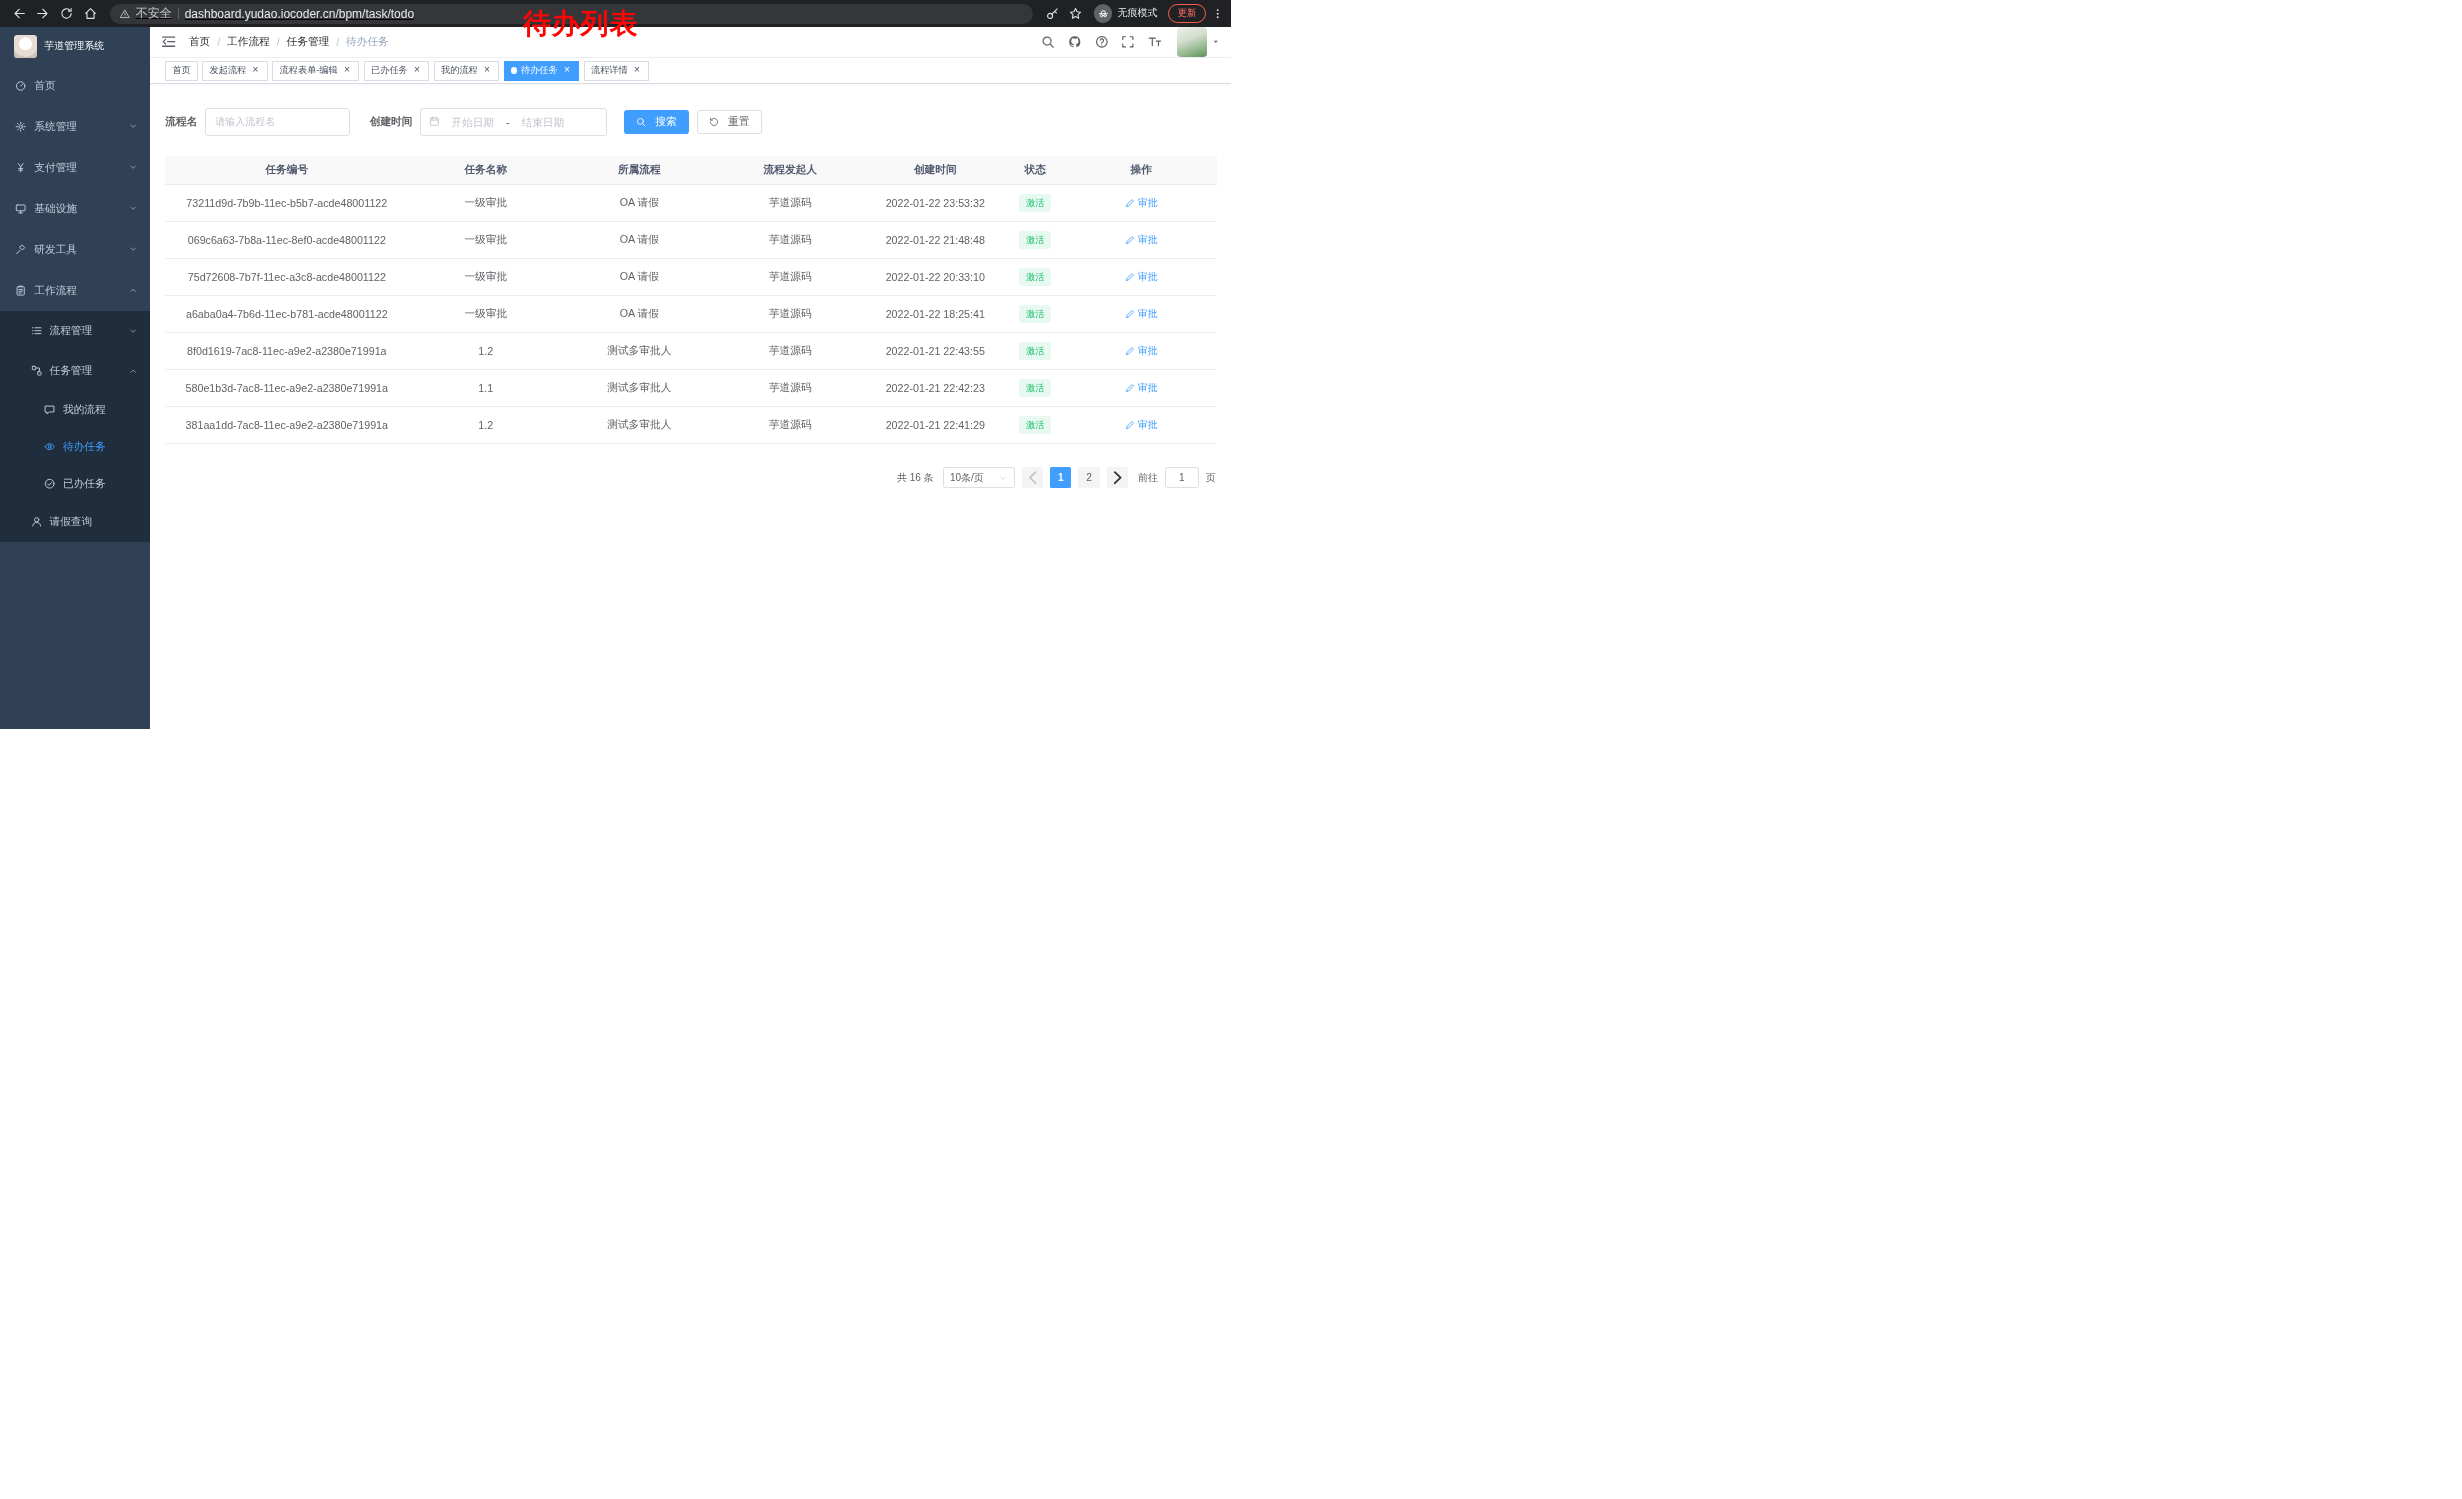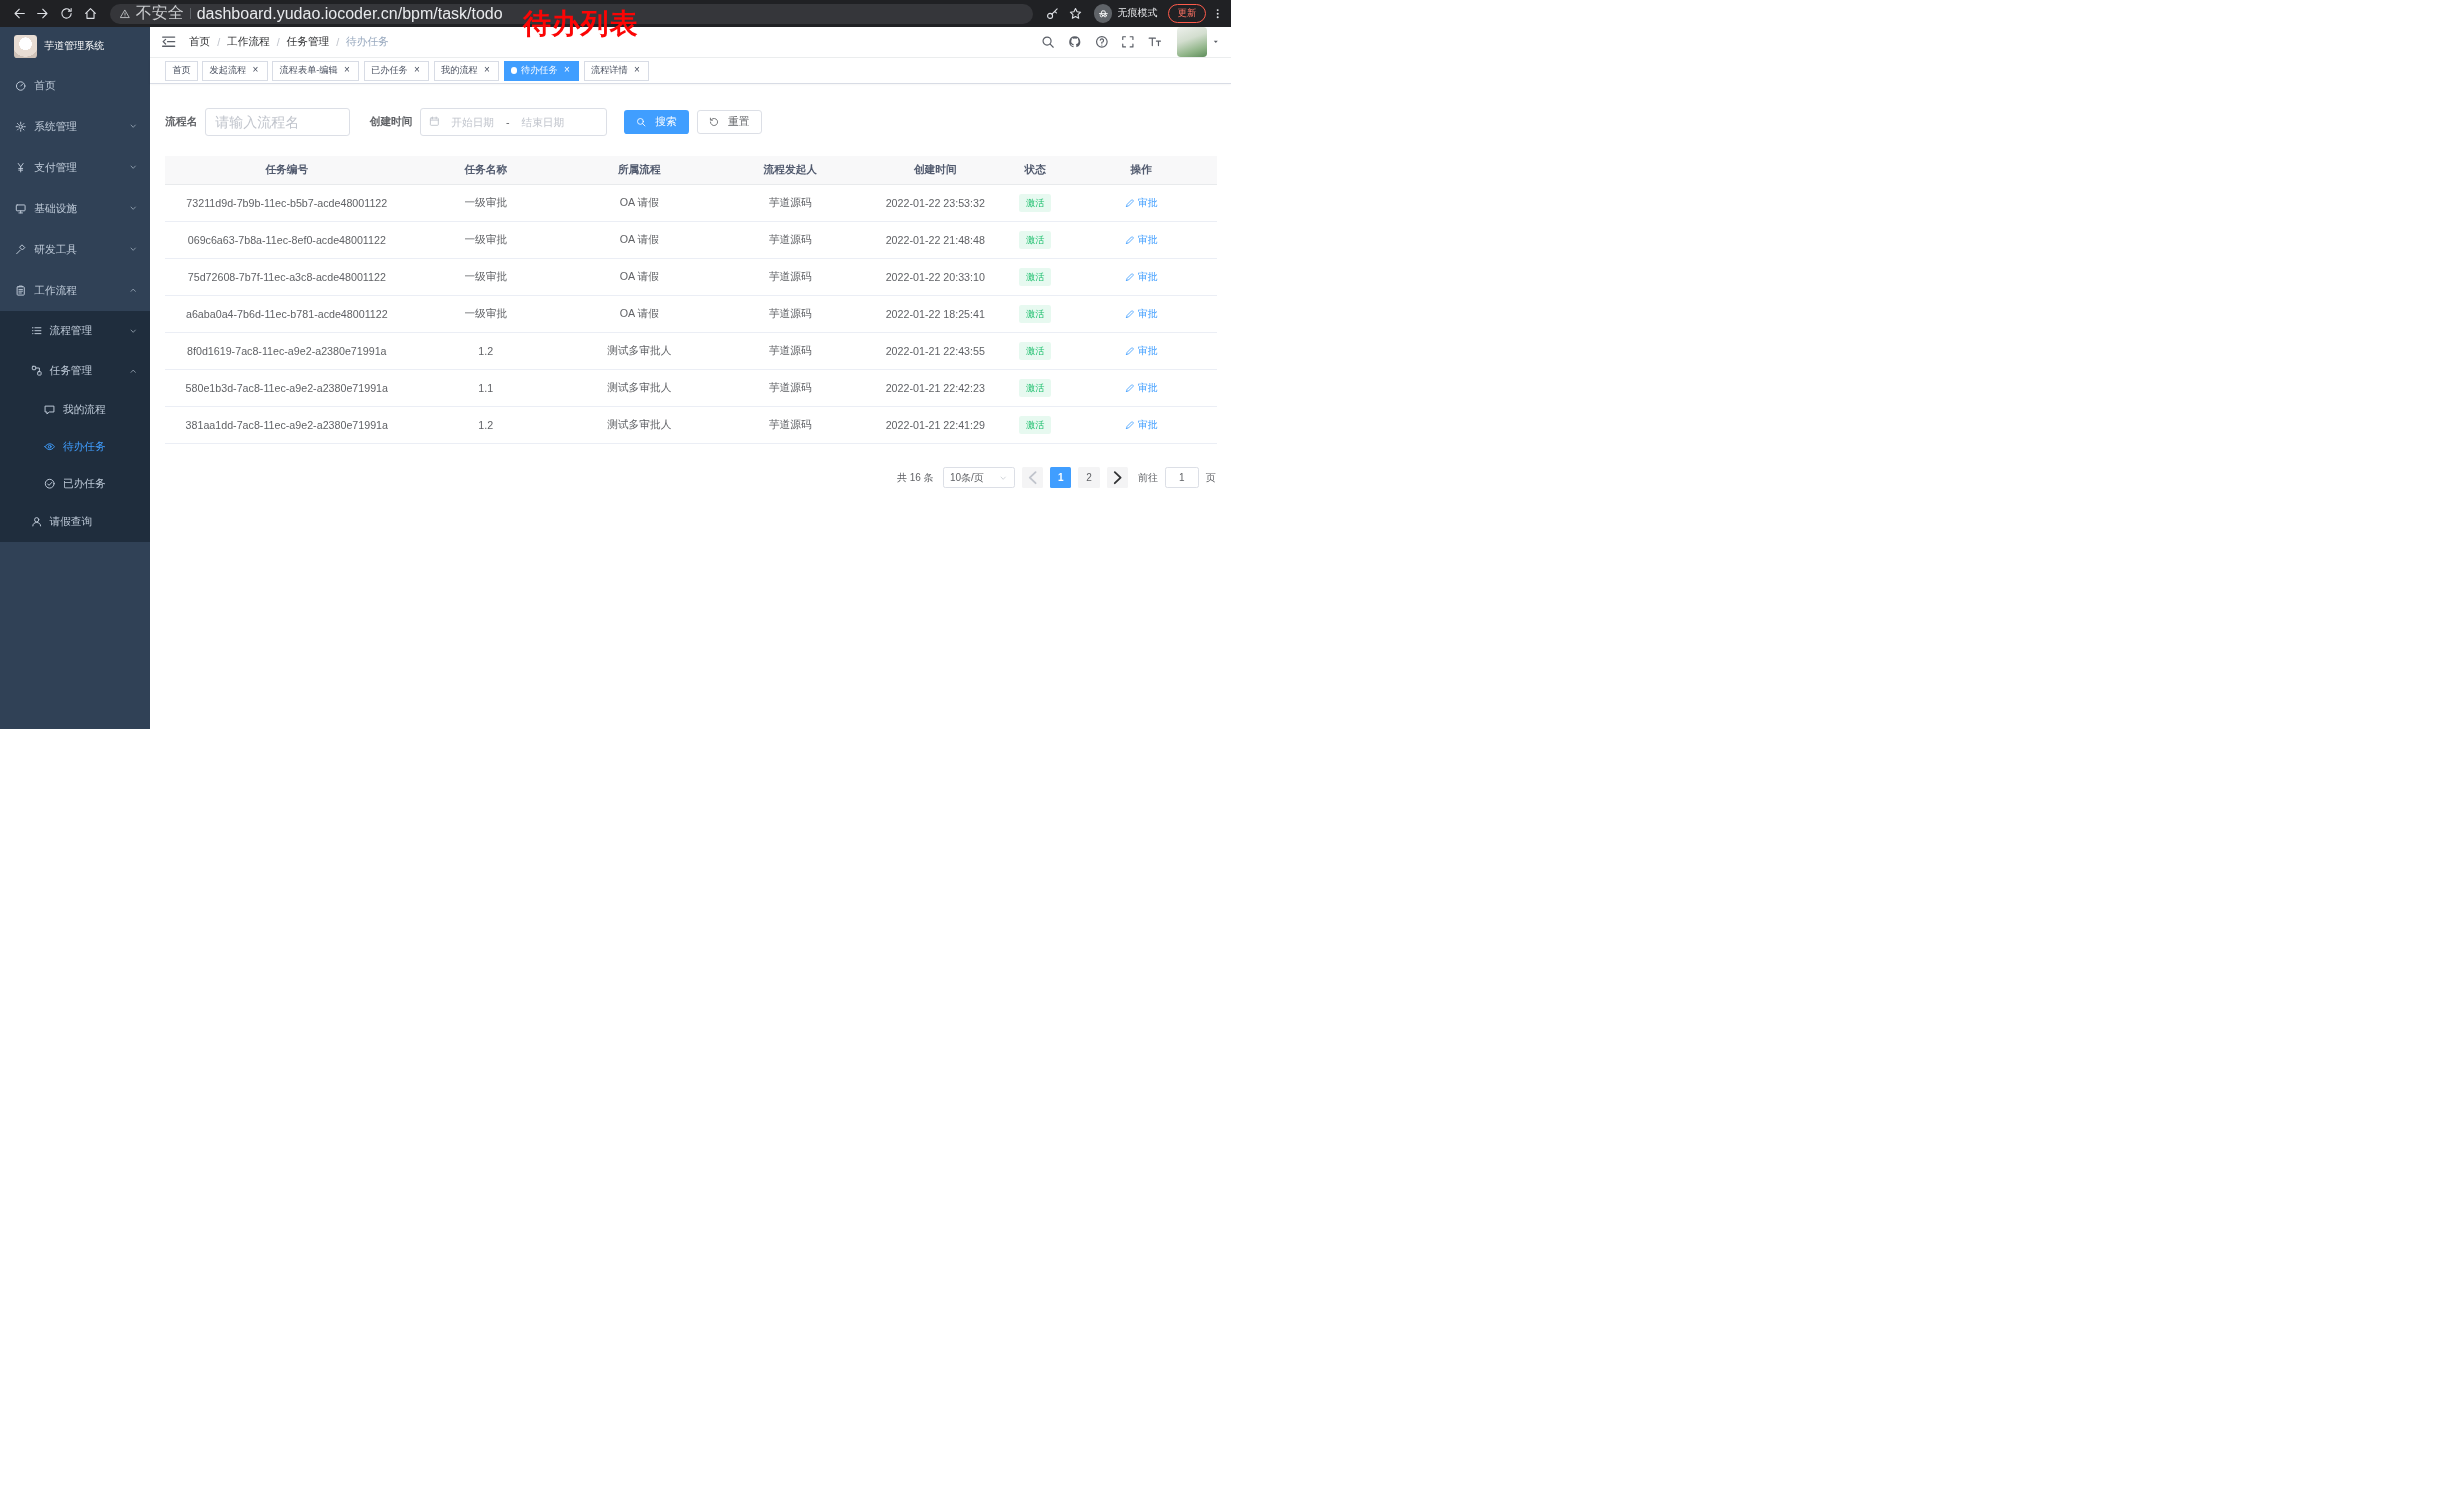--- a/index.html
+++ b/index.html
@@ -7,21 +7,21 @@
   body {
     font-family: "Liberation Sans", "DejaVu Sans", sans-serif;
     background: #fff; position: relative; font-size: 10.7px;
   }
   [data-icon] { display: inline-flex; align-items: center; justify-content: center; flex: none; }
   [data-icon] svg { width: 100%; height: 100%; fill: none; stroke: currentColor; stroke-width: 1.2; stroke-linecap: round; stroke-linejoin: round; }
 
   
   .browser-bar { height: 27px; background: #202124; display: flex; align-items: center; padding: 0 7.6px; position: relative; z-index: 5; }
   .b-icon { width: 13px; height: 13px; color: #dee1e6; margin: 0 5.3px; cursor: pointer; }
-  .omnibox { flex: 1; height: 20px; background: #35363a; border-radius: 10px; display: flex; align-items: center; padding: 0 10px; gap: 6.1px; margin: 0 7.6px; font-size: 16px; cursor: text; min-width: 0; }
+  .omnibox { flex: 1; height: 20px; background: #35363a; border-radius: 10px; display: flex; align-items: center; padding: 0 10px; gap: 6.1px; margin: 0 7.6px; font-size: 12px; cursor: text; min-width: 0; text-decoration: underline; }
   .omnibox .warn { width: 10px; height: 10px; color: #c8cacd; }
   .omnibox .sec { color: #c8cacd; }
   .omnibox .divider { width: 0.8px; height: 10.7px; background: #5f6368; }
   .omnibox .url { color: #e8eaed; white-space: nowrap; overflow: hidden; }
   .incog { display: flex; align-items: center; gap: 5.3px; margin: 0 6.1px; }
   .incog-badge { width: 18.3px; height: 18.3px; border-radius: 50%; background: #5f6368; color: #fff; display: flex; align-items: center; justify-content: center; }
   .incog-badge span { width: 10.7px; height: 10.7px; }
   .incog-label { color: #e8eaed; font-size: 10px; white-space: nowrap; }
   .update-pill { border: 1.1px solid #ff5b4b; color: #ff7263; border-radius: 10px; padding: 2.3px 8.4px; font-size: 9.5px; margin: 0 4.6px; cursor: pointer; white-space: nowrap; }
   .more-vert { width: 11.4px; height: 11.4px; color: #dee1e6; margin-left: 1.5px; cursor: pointer; }
@@ -68,21 +68,21 @@
   .tag-tab.active { background: #409eff; border-color: #409eff; color: #fff; }
   .tab-dot { width: 6.1px; height: 6.1px; border-radius: 50%; background: #fff; }
   .tab-close { width: 10.7px; height: 10.7px; line-height: 10px; text-align: center; border-radius: 50%; font-size: 10px; }
   .tab-close::before { content: "×"; }
 
   
   .content { flex: 1; padding: 0 15.3px; overflow: hidden; }
   .filter-row { margin-top: 24px; display: flex; align-items: center; gap: 7.6px; height: 27.5px; }
   .f-label { font-weight: 700; color: #606266; white-space: nowrap; }
   .f-label.second { margin-left: 12.2px; }
-  .f-input { width: 145px; height: 27.5px; border: 0.8px solid #dcdfe6; border-radius: 3.1px; padding: 0 9.2px; font-size: 14px; color: #606266; outline: none; background: #fff; font-family: inherit; }
+  .f-input { width: 145px; height: 27.5px; border: 0.8px solid #dcdfe6; border-radius: 3.1px; padding: 0 9.2px; font-size: 10px; color: #606266; outline: none; background: #fff; font-family: inherit; }
   input::placeholder { color: #c0c4cc; }
   .date-range { width: 187px; height: 27.5px; border: 0.8px solid #dcdfe6; border-radius: 3.1px; display: flex; align-items: center; padding: 0 7.6px; gap: 5.3px; background: #fff; }
   .dr-icon { width: 10.7px; height: 10.7px; color: #c0c4cc; }
   .dr-input { border: none; outline: none; width: 56px; font-size: 10.7px; color: #606266; text-align: center; background: transparent; font-family: inherit; }
   .dr-sep { color: #606266; }
   .btn { height: 24.4px; border-radius: 3.1px; display: inline-flex; align-items: center; gap: 9px; padding: 0 11.4px; font-size: 10.7px; cursor: pointer; border: 0.8px solid transparent; font-family: inherit; }
   .btn [data-icon] { width: 10px; height: 10px; }
   .btn-primary { background: #409eff; color: #fff; margin-left: 9.2px; }
   .btn-plain { background: #fff; border-color: #dcdfe6; color: #606266; }
 

